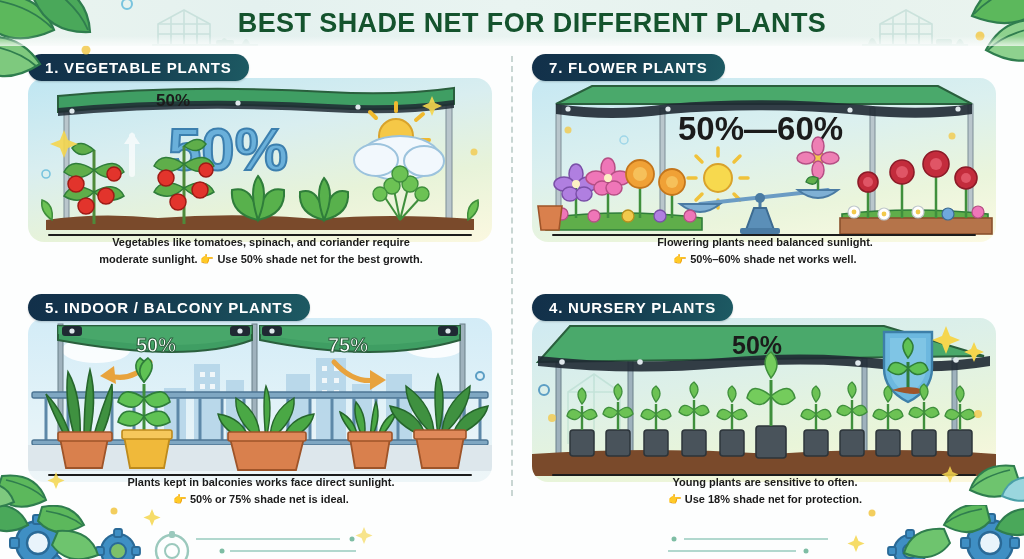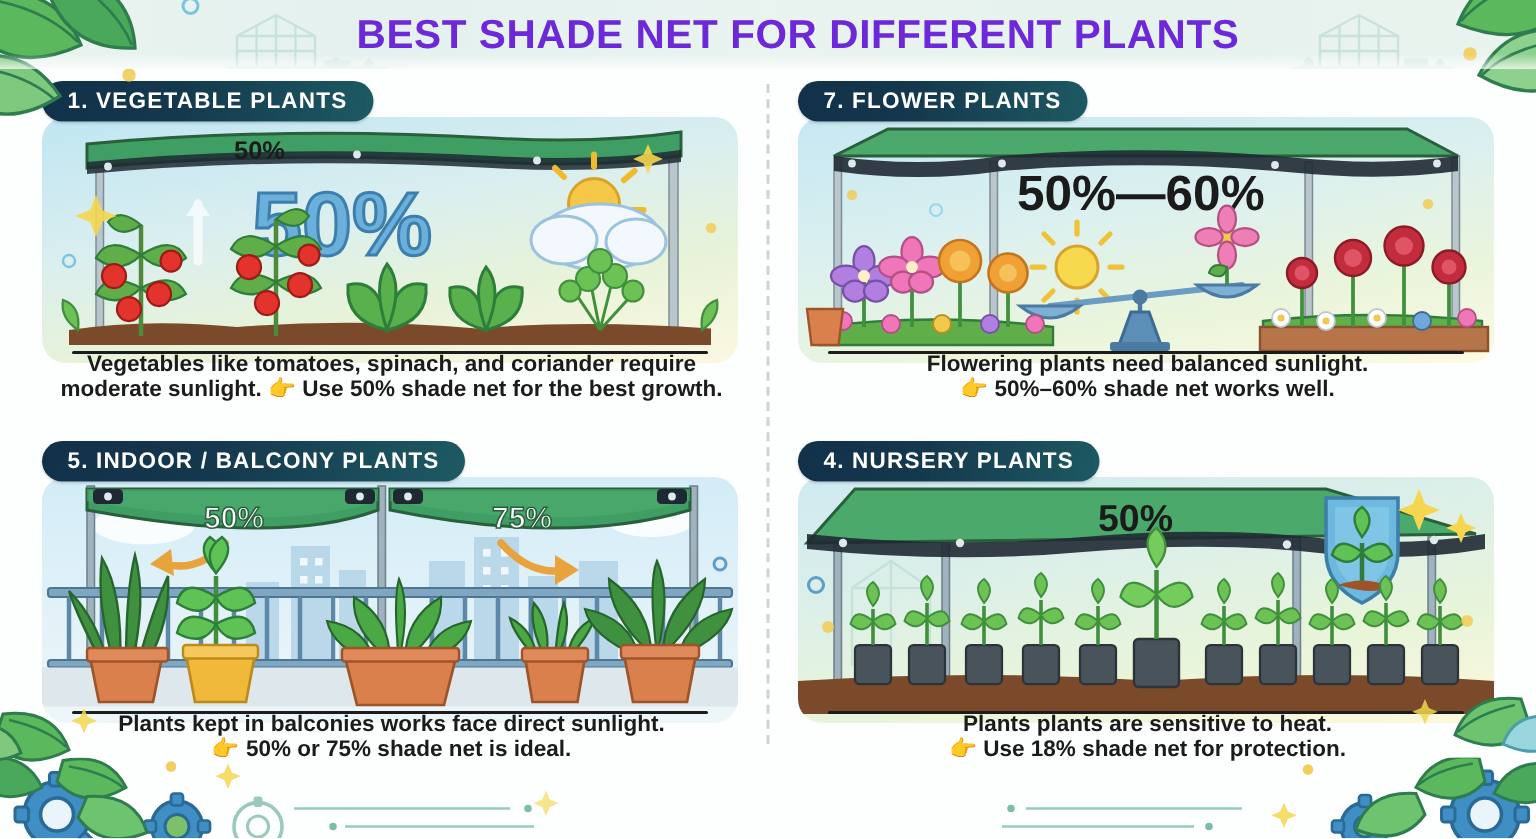--- a/index.html
+++ b/index.html
@@ -15,21 +15,21 @@
   
   .top-band {
     position: absolute; top: 0; left: 0; width: 1024px; height: 46px;
     background: linear-gradient(90deg,#eaf4ef 0%,#e4f1ef 25%,#e9f4f1 50%,#e6f2ee 75%,#eaf4ef 100%);
     overflow: hidden;
   }
   .title {
     position: absolute; top: 0; left: 0; width: 1024px; height: 46px;
     display: flex; align-items: center; justify-content: center;
     font-size: 27px; font-weight: bold; letter-spacing: .4px;
-    color: #6d28d9; text-align: center;
+    color: #14532d; text-align: center;
     font-family: "Liberation Sans", sans-serif;
     z-index: 6;
     padding-left: 40px;
   }
   .band-fade {
     position:absolute; left:0; top:36px; width:1024px; height:14px;
     background: linear-gradient(180deg, rgba(255,255,255,0) 0%, #ffffff 100%);
     z-index: 5;
   }
 
@@ -91,21 +91,21 @@
 
   .groundline {
     position: absolute; left: 20px; bottom: 6px; width: 424px; height: 2px;
     background: #1c1c1c; border-radius: 1px;
   }
 
   
   .caption {
     position: absolute; left: 20px; top: 182px; width: 462px;
     text-align: center;
-    font-size: 15px; line-height: 17px; font-weight: bold; color: #1b1b1b;
+    font-size: 11px; line-height: 17px; font-weight: bold; color: #1b1b1b;
     font-family: "Liberation Sans", sans-serif;
   }
   .caption .ln { display: block; }
 
   svg { display: block; }
 </style>
 </head>
 <body>
 
 <div class="page">
@@ -715,21 +715,21 @@
             </g>
           </g>
           <circle cx="12" cy="72" r="5" fill="none" stroke="#5c9ec4" stroke-width="2"></circle>
           <circle cx="20" cy="100" r="4" fill="#f2c94c" opacity=".8"></circle>
           <circle cx="446" cy="96" r="4" fill="#f2c94c" opacity=".8"></circle>
         </svg>
         <div class="groundline"></div>
       </div>
 
       <div class="caption">
-        <span class="ln">Plants plants are sensitive to heat.</span>
+        <span class="ln">Young plants are sensitive to often.</span>
         <span class="ln">👉 Use 18% shade net for protection.</span>
       </div>
     </div>
   </div>
 
   <div class="bottom-band">
     <svg width="1024" height="54" viewBox="0 0 1024 54">
 
       <g>
         <g transform="translate(4,8)">

